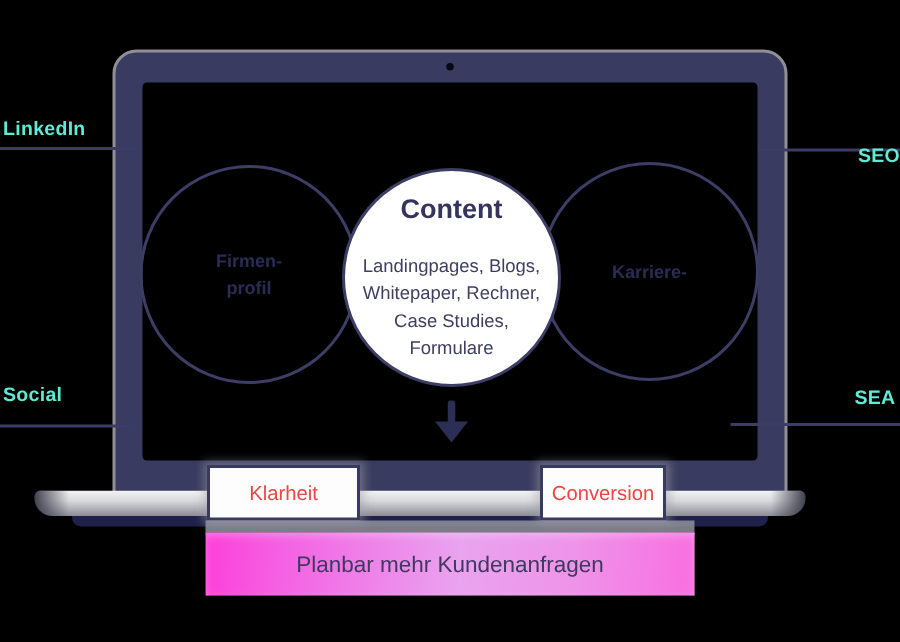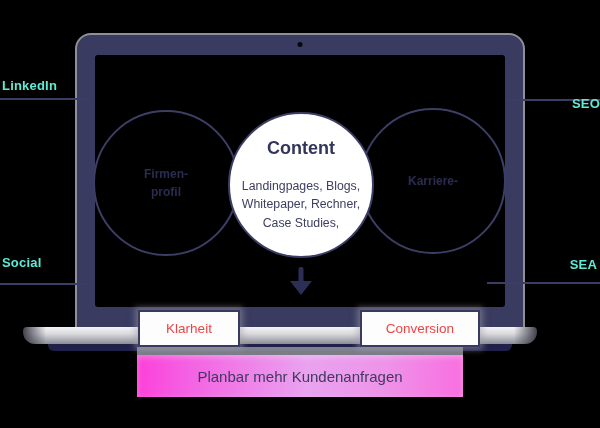--- a/index.html
+++ b/index.html
@@ -70,21 +70,21 @@
   
   .pill{
     position:absolute;top:310px;height:37px;background:#fdfdfe;
     border:2px solid #393a60;box-sizing:border-box;z-index:6;
     display:flex;align-items:center;justify-content:center;
     font-size:13.5px;color:#ef4444;
     box-shadow:0 0 6px 3px rgba(158,158,168,.5);
   }
   .pill-1{left:138px;width:102px;}
   .pill-2{left:248px;width:104px;}
-  .pill-3{left:360px;width:120px;}
+  .pill-3{left:360px;width:84px;}
   
   .banner{
     position:absolute;left:137px;top:355px;width:326px;height:42px;z-index:6;
     display:flex;align-items:center;justify-content:center;
     font-size:15px;font-weight:500;color:#40395f;
     background:linear-gradient(93deg,#fd3fd9 0%,#f55ee2 14%,#e9a3ef 52%,#ee93e9 76%,#f96ee0 100%);
     box-shadow:inset 0 2px 6px rgba(255,255,255,.3);
   }
 </style>
 </head>
@@ -122,20 +122,21 @@
       <div>Karriere-</div>
     </div>
   </div>
 
   <div class="circle center-c">
     <div class="content-title">Content</div>
     <div class="content-body">
       <div>Landingpages, Blogs,</div>
       <div>Whitepaper, Rechner,</div>
       <div>Case Studies,</div>
+      <div>Formulare</div>
     </div>
   </div>
 
   <svg class="arrow-down" width="28" height="36" viewBox="0 0 28 36">
     <rect x="11.5" y="5" width="5" height="17" rx="2" fill="#2c2e55"></rect>
     <path d="M3 19 L25 19 L14 33 Z" fill="#2c2e55"></path>
   </svg>
 
   <div class="pill pill-1">Klarheit</div>
   <div class="pill pill-3">Conversion</div>

